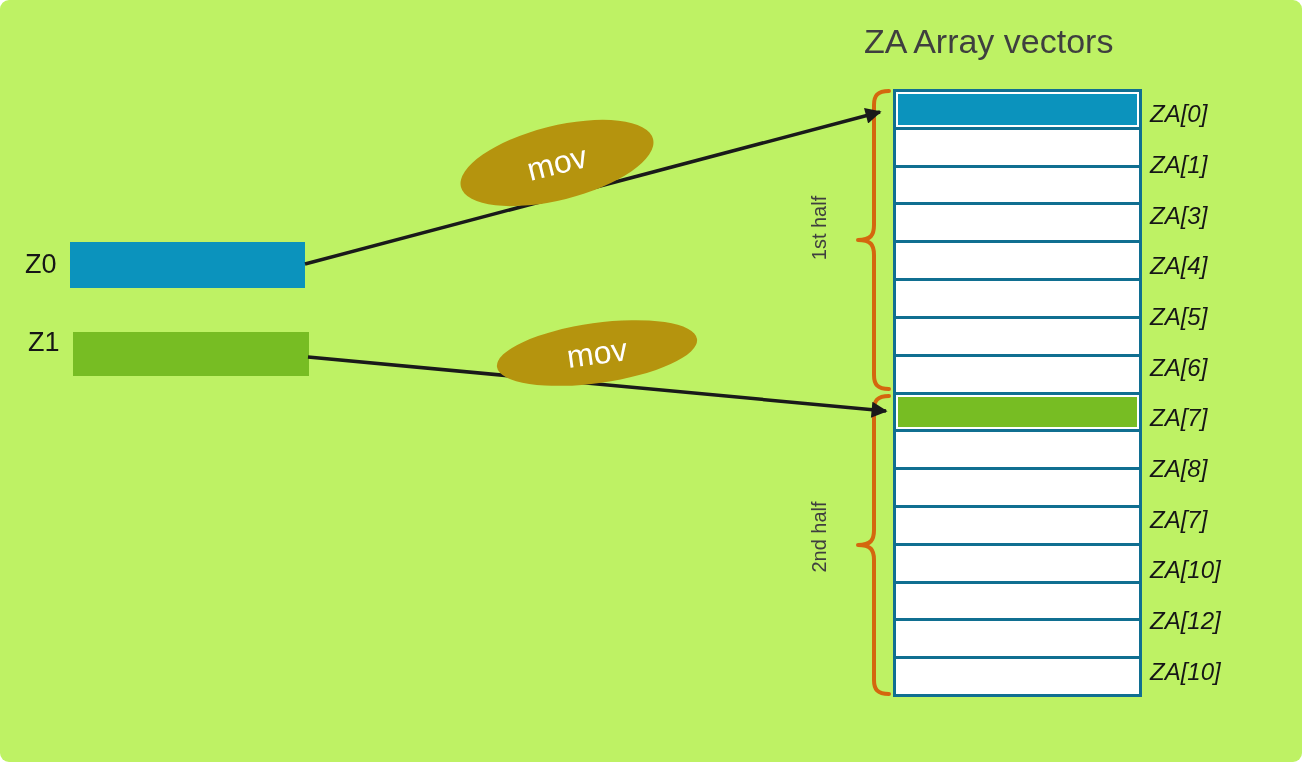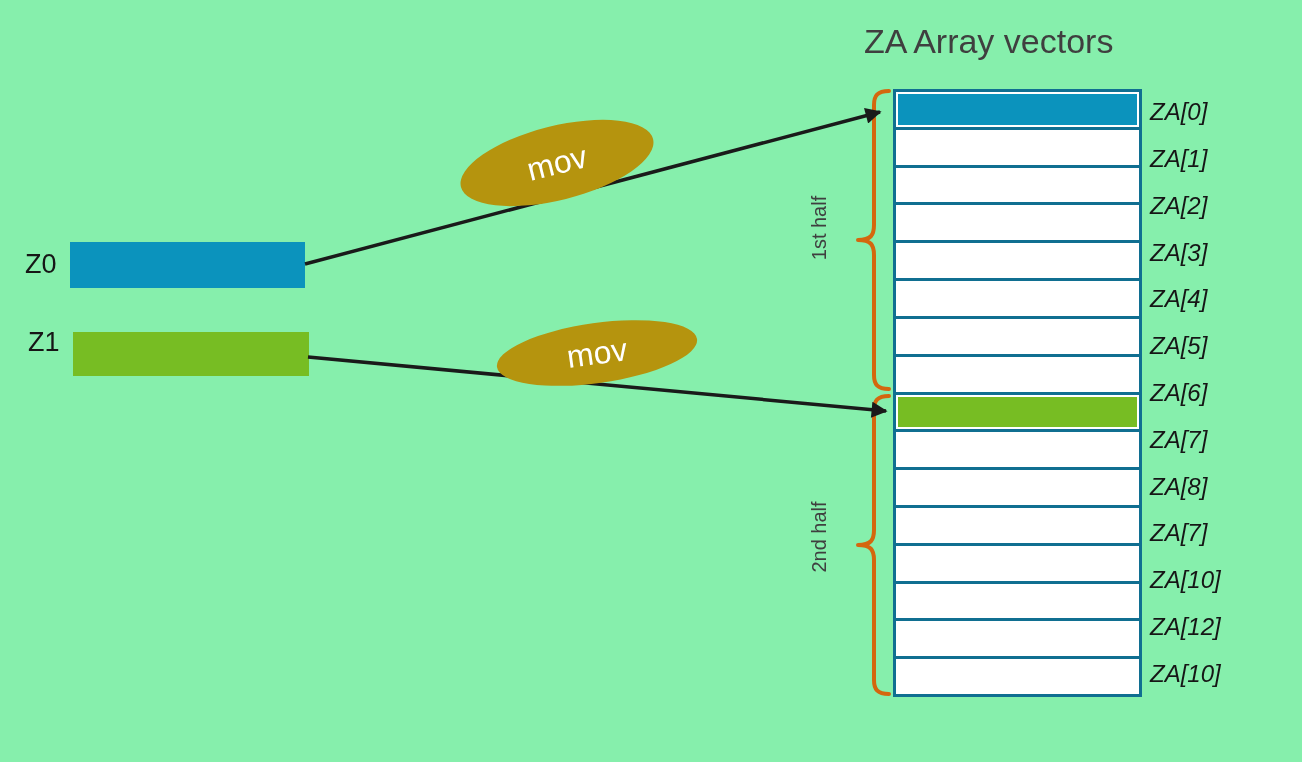--- a/index.html
+++ b/index.html
@@ -1,18 +1,18 @@
 <!DOCTYPE html>
 <html><head>
 <meta charset="utf-8">
 <style>
   html,body{margin:0;padding:0;background:#fff;}
   .canvas{
-    position:relative;width:1302px;height:762px;background:#86efac;
-    font-family:"Liberation Sans",sans-serif;overflow:hidden;
+    position:relative;width:1302px;height:762px;background:#bef264;
+    font-family:"Liberation Sans",sans-serif;overflow:hidden;border-radius:9px;
   }
   .diagram-title{
     position:absolute;left:864px;top:22px;
     font-size:34px;color:#3f3f3f;white-space:nowrap;
   }
   .za-table{
     position:absolute;left:893px;top:89px;width:249px;height:608px;
     box-sizing:border-box;border:3px solid #106f91;
     display:flex;flex-direction:column;background:#fff;
   }
@@ -64,21 +64,20 @@
       <div class="za-row" style="background-color: rgb(255, 255, 255); border-bottom-color: rgb(16, 111, 145);"></div>
       <div class="za-row" style="background-color: rgb(255, 255, 255); border-bottom-color: rgb(16, 111, 145);"></div>
       <div class="za-row" style="background-color: rgb(255, 255, 255); border-bottom-color: rgb(16, 111, 145);"></div>
       <div class="za-row" style="background-color: rgb(255, 255, 255); border-bottom-color: rgb(16, 111, 145);"></div>
       <div class="za-row" style="background-color: rgb(255, 255, 255); border-bottom-color: rgb(16, 111, 145);"></div>
       <div class="za-row" style="background-color: rgb(255, 255, 255); border-bottom-color: rgb(16, 111, 145);"></div>
     </div>
   <div class="za-labels">
       <div class="za-label">ZA[0]</div>
       <div class="za-label">ZA[1]</div>
-      <div class="za-label">ZA[2]</div>
       <div class="za-label">ZA[3]</div>
       <div class="za-label">ZA[4]</div>
       <div class="za-label">ZA[5]</div>
       <div class="za-label">ZA[6]</div>
       <div class="za-label">ZA[7]</div>
       <div class="za-label">ZA[8]</div>
       <div class="za-label">ZA[7]</div>
       <div class="za-label">ZA[10]</div>
       <div class="za-label">ZA[12]</div>
       <div class="za-label">ZA[10]</div>

